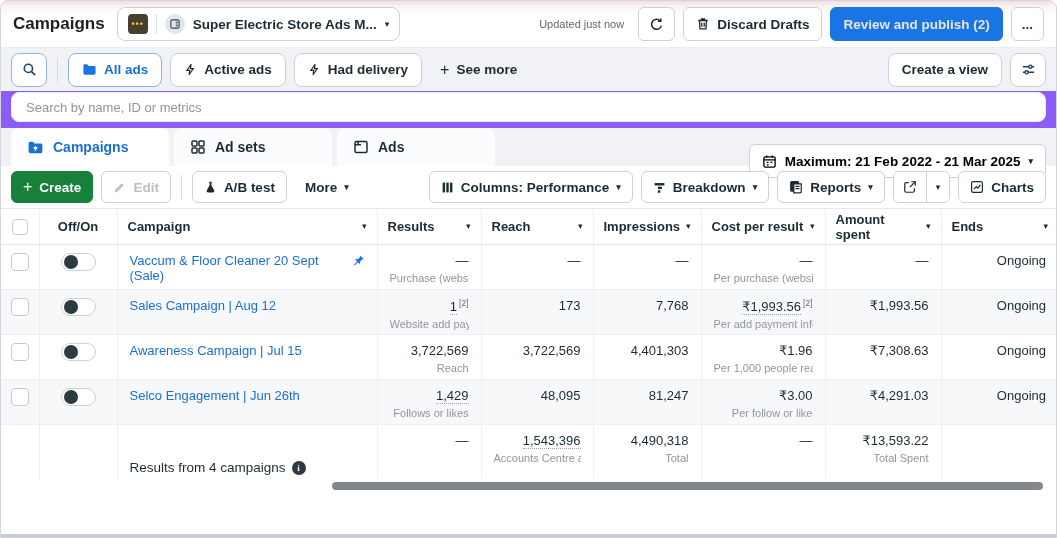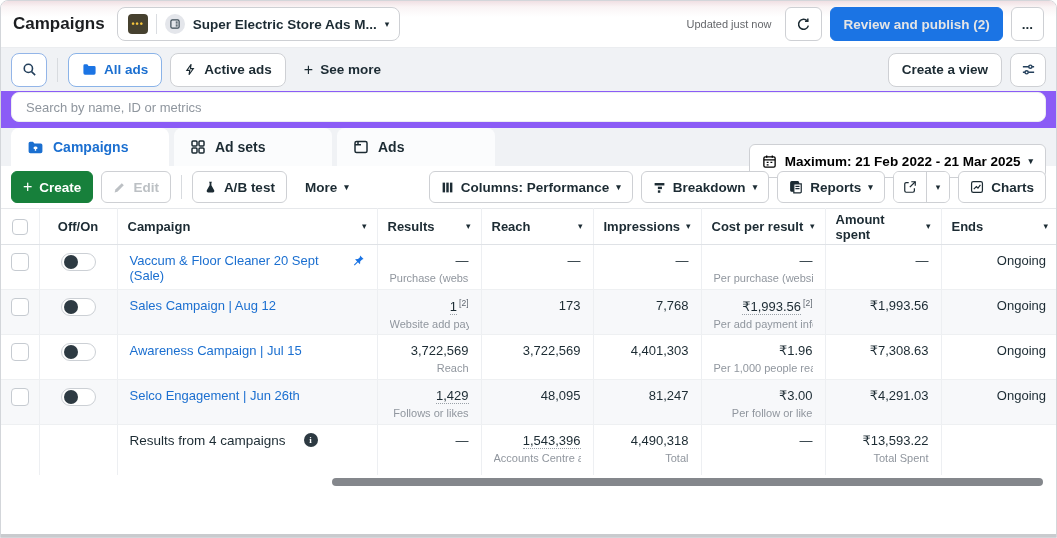--- a/index.html
+++ b/index.html
@@ -75,21 +75,21 @@
   td.num{ text-align:right; }
   .campaign-link{ color:#1b6fd0; text-decoration:none; font-size:13px; cursor:pointer;}
   .pin{ float:right; color:#1b74e4; margin-top:1px;}
   .sub{ font-size:11px; color:#90969e; margin-top:4px; white-space:nowrap; overflow:hidden;}
   .dotted{ border-bottom:1px dotted #9aa1a8; cursor:pointer;}
   sup{ font-size:8.5px; color:#606770; margin-left:2px;}
   .checkbox{ display:inline-block; width:18px; height:18px; border:1px solid #c6cbd1; border-radius:4px; background:#fff; cursor:pointer;}
   .toggle{ display:inline-block; width:35px; height:18px; border:1px solid #ccd0d5; border-radius:10px; background:#fff; position:relative; cursor:pointer;}
   .toggle .knob{ position:absolute; left:2px; top:1px; width:14px; height:14px; border-radius:50%; background:#2d3a42;}
   tr.footer-row td{ border-top:1px solid #ccd0d5; border-bottom:none; height:50px; background:#fff;}
-  .footer-label{ font-size:13.5px; color:#1c2b33; display:flex; gap:18px;}
+  .footer-label{ font-size:13.5px; color:#1c2b33; display:flex; align-items:center; gap:6px;margin-top:27px;}
   .info-icon{ width:14px; height:14px; border-radius:50%; background:#2d3a42; color:#fff; font-size:9px; font-weight:700; display:inline-flex; align-items:center; justify-content:center; font-family:"Liberation Serif",serif; cursor:pointer;}
 
   
   .scroll-row{ height:14px; position:relative; background:#fff;}
   .scroll-thumb{ position:absolute; top:3px; left:331px; width:711px; height:8px; border-radius:4px; background:#84878c; cursor:grab;}
 
   svg{ display:block; }
 </style>
 </head>
 <body>
@@ -115,20 +115,28 @@
     <div class="header-right">
       <span class="updated">Updated just now</span>
       <button class="btn icon-only">
         <span>
           <svg width="15" height="15" viewBox="0 0 16 16" fill="none" stroke="currentColor" stroke-width="1.6">
               <path d="M13.2 9.2A5.3 5.3 0 1 1 12 4.2"></path>
               <path d="M12.6 1.6v3h-3"></path>
             </svg>
         </span>
       </button>
+      <button class="btn">
+        <span>
+          <svg width="14" height="14" viewBox="0 0 16 16" fill="none" stroke="currentColor" stroke-width="1.5">
+              <path d="M2.5 4h11M6.2 4V2.3h3.6V4M4 4l.6 9.5h6.8L12 4M6.6 6.5v4.5M9.4 6.5v4.5"></path>
+            </svg>
+        </span>
+        <span>Discard Drafts</span>
+      </button>
       <button class="btn btn-primary">Review and publish (2)</button>
       <button class="btn icon-only">
         <span>...</span>
       </button>
     </div>
   </div>
 
   <div class="filter-bar">
     <button class="search-btn">
       <span>
@@ -147,20 +155,28 @@
       </span>
       <span>All ads</span>
     </button>
     <button class="chip">
       <span>
         <svg width="13" height="13" viewBox="0 0 16 16" fill="none" stroke="currentColor" stroke-width="1.4">
             <path d="M8.8 1.5L3.5 9h3.6l-.9 5.5L11.5 7H7.9z"></path>
           </svg>
       </span>
       <span>Active ads</span>
+    </button>
+    <button class="chip">
+      <span>
+        <svg width="13" height="13" viewBox="0 0 16 16" fill="none" stroke="currentColor" stroke-width="1.4">
+            <path d="M8.8 1.5L3.5 9h3.6l-.9 5.5L11.5 7H7.9z"></path>
+          </svg>
+      </span>
+      <span>Had delivery</span>
     </button>
     <button class="see-more">
       <span style="font-size:16px; font-weight:400;">+</span>
       <span>See more</span>
     </button>
     <div class="filter-right">
       <button class="chip">Create a view</button>
       <button class="search-btn" style="border-color:#ced0d4;">
         <span>
           <svg width="15" height="15" viewBox="0 0 16 16" fill="none" stroke="currentColor" stroke-width="1.5">

